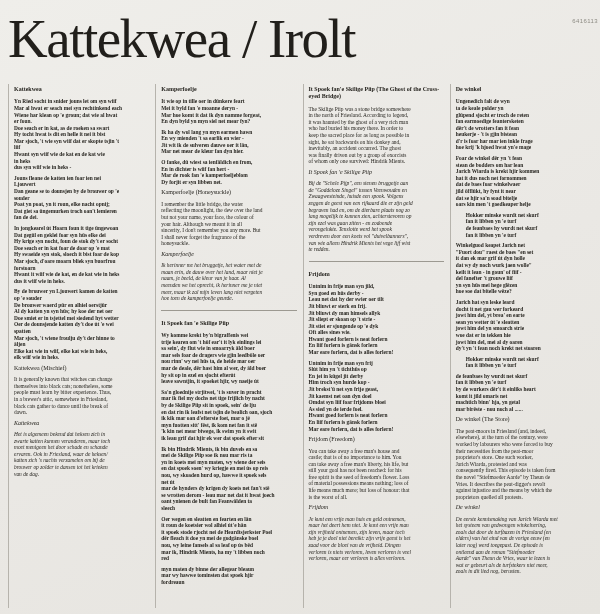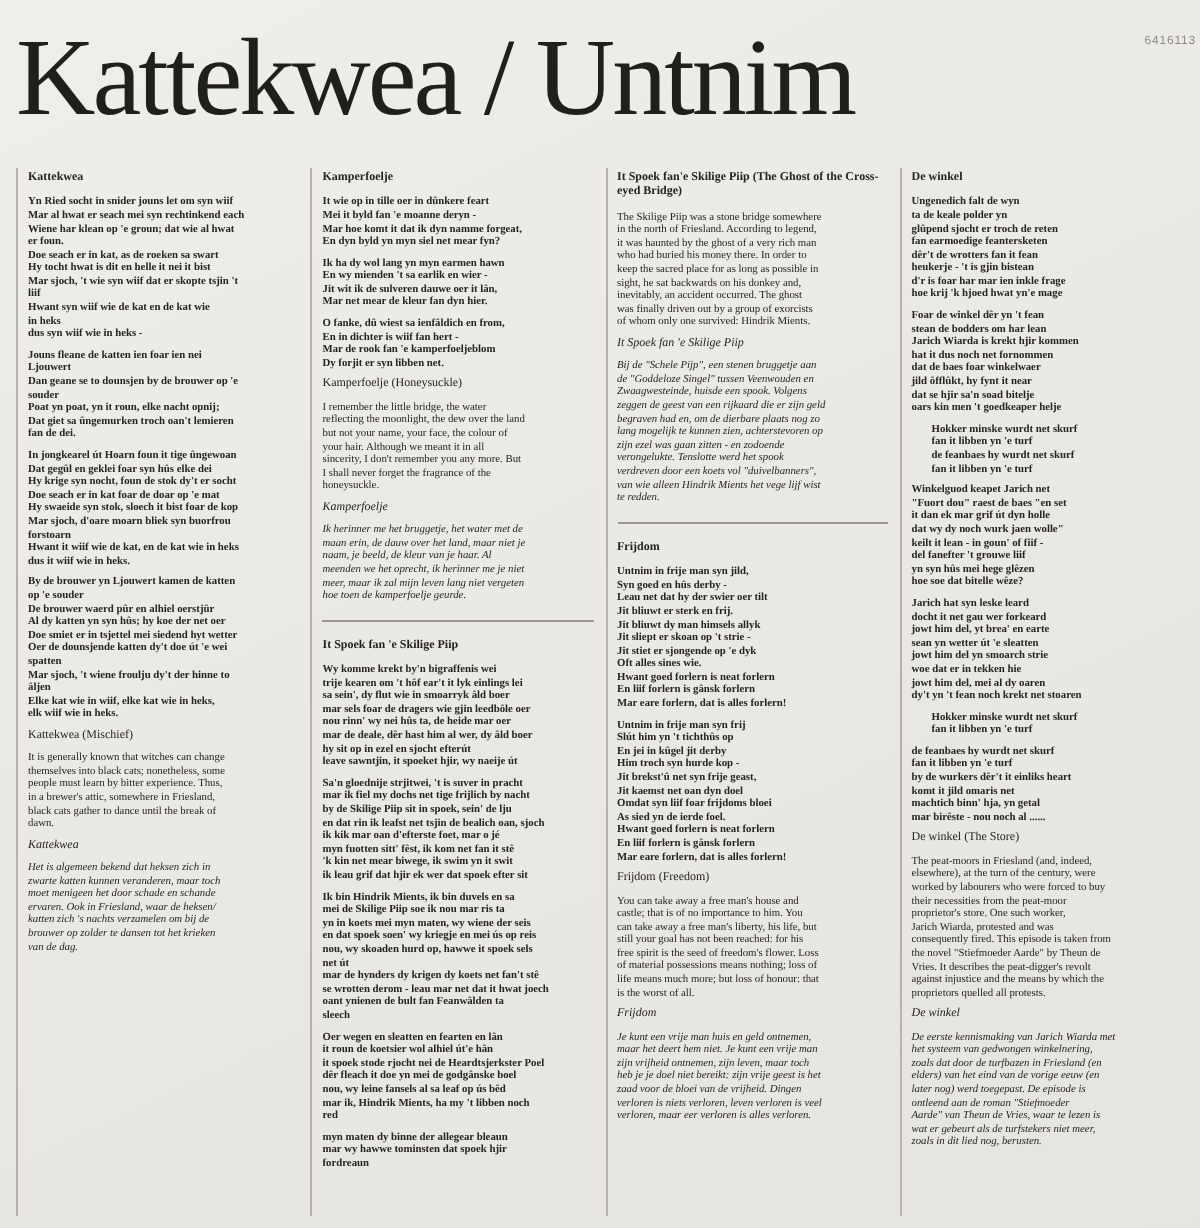--- a/index.html
+++ b/index.html
@@ -42,21 +42,21 @@
   .italic_heading { font-style:italic; font-size:6px; margin-bottom:4px; margin-top:3px; }
   .italic_prose { font-style:italic; white-space:pre-line; }
   .rule { border-top:1px solid #9c9991; margin:8px 0 9px 0; height:0; }
   .indent { padding-left:10px; }
 </style>
 </head>
 <body>
 
 <div class="page">
   <div class="masthead">
-    <div class="title">Kattekwea / Untnim</div>
+    <div class="title">Kattekwea / Irolt</div>
   </div>
   <div class="catalog">6416113</div>
   <div class="columns" id="columns">
       <div class="column">
         <div class="block heading">Kattekwea</div>
         <div class="block lyrics">Yn Ried socht in snider jouns let om syn wiif
 Mar al hwat er seach mei syn rechtinkend each
 Wiene har klean op 'e groun; dat wie al hwat
 er foun.
 Doe seach er in kat, as de roeken sa swart

